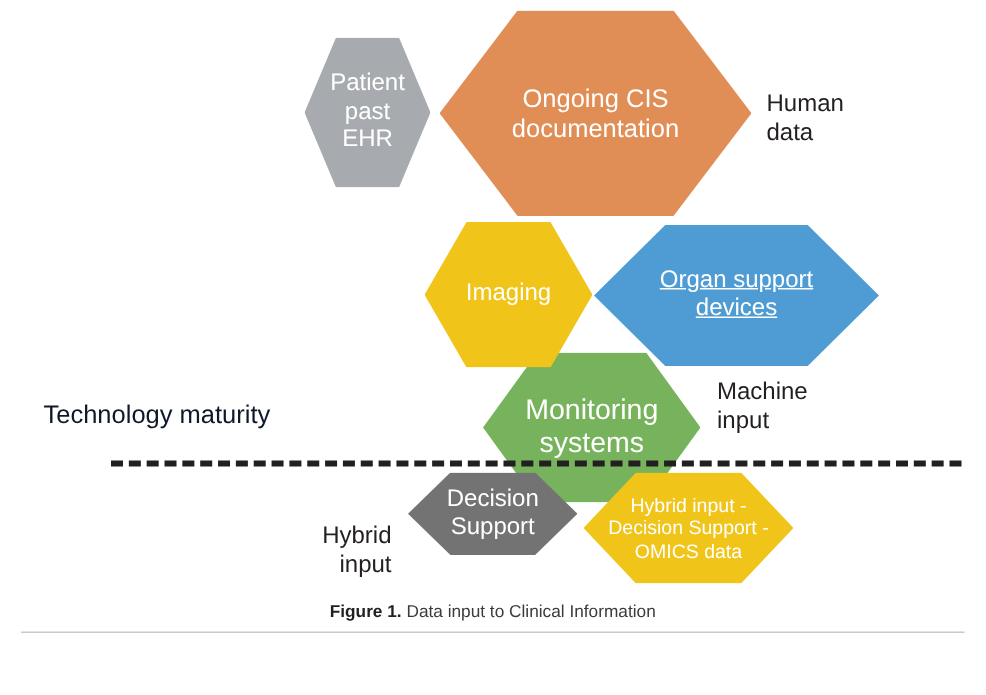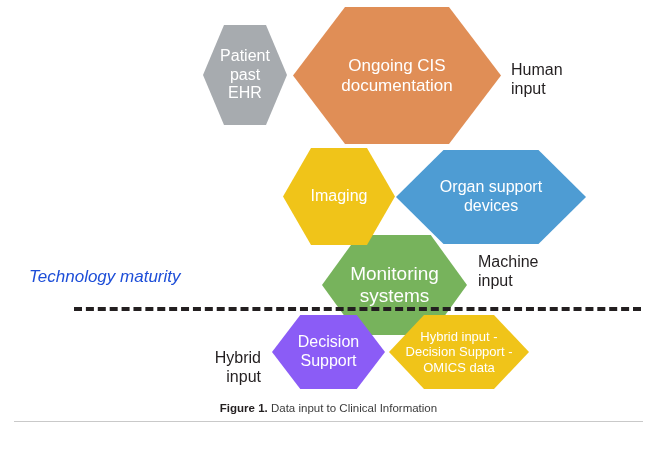--- a/index.html
+++ b/index.html
@@ -59,36 +59,37 @@
     left: 283px; top: 148px; width: 112px; height: 97px;
     background: #f0c419;
     font-size: 16px;
     z-index: 2;
   }
   #hex-organ-support {
     left: 396px; top: 150px; width: 190px; height: 94px;
     background: #4e9cd3;
     font-size: 16px;
     z-index: 2;
+    text-decoration: underline;
   }
   #hex-labs {
     left: 235px; top: 228px; width: 88px; height: 96px;
     background: #e08e56;
     font-size: 16px;
     z-index: 2;
   }
   #hex-monitoring-systems {
     left: 322px; top: 235px; width: 145px; height: 100px;
     background: #77b35c;
     font-size: 19px;
     z-index: 1;
   }
   #hex-decision-support {
-    left: 272px; top: 315px; width: 113px; height: 74px;
-    background: #8b5cf6;
+    left: 272px; top: 315px; width: 113px; height: 55px;
+    background: #737373;
     font-size: 16px;
     z-index: 4;
   }
   #hex-omics {
     left: 389px; top: 315px; width: 140px; height: 74px;
     background: #f0c419;
     font-size: 13px;
     z-index: 4;
   }
 
@@ -101,23 +102,22 @@
     white-space: pre-line;
     user-select: none;
   }
   #label-human-input { left: 511px; top: 60px; }
   #label-machine-input { left: 478px; top: 252px; }
   #label-hybrid-input { left: 199px; top: 348px; text-align: right; width: 62px; }
 
   #label-technology-maturity {
     position: absolute;
     left: 29px; top: 267px;
-    color: #1d4ed8;
+    color: #0f172a;
     font-size: 17px;
-    font-style: italic;
     white-space: nowrap;
     user-select: none;
   }
 
   
   #maturity-divider {
     position: absolute;
     left: 74px;
     top: 307px;
     width: 567px;
@@ -183,21 +183,21 @@
 Support</span>
     </div>
 
     <div class="hex" id="hex-omics">
       <span class="hex-label">Hybrid input -
 Decision Support -
 OMICS data</span>
     </div>
 
     <div class="annotation" id="label-human-input">Human
-input</div>
+data</div>
     <div class="annotation" id="label-machine-input">Machine
 input</div>
     <div class="annotation" id="label-hybrid-input">Hybrid
 input</div>
 
     <div id="label-technology-maturity">Technology maturity</div>
 
     <div id="maturity-divider"></div>
 
   </div>

